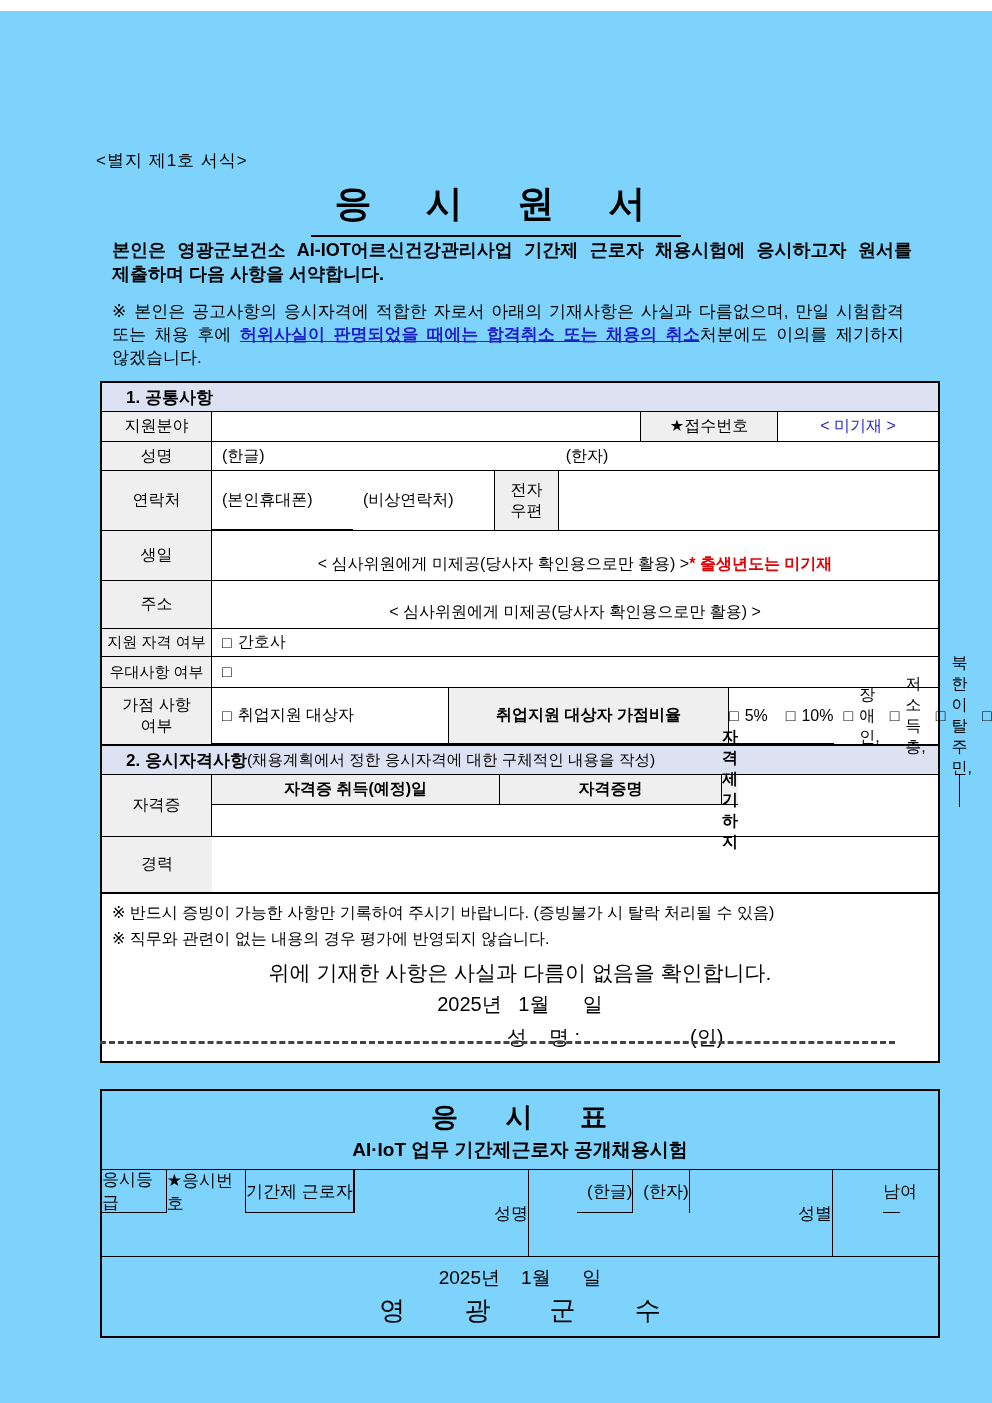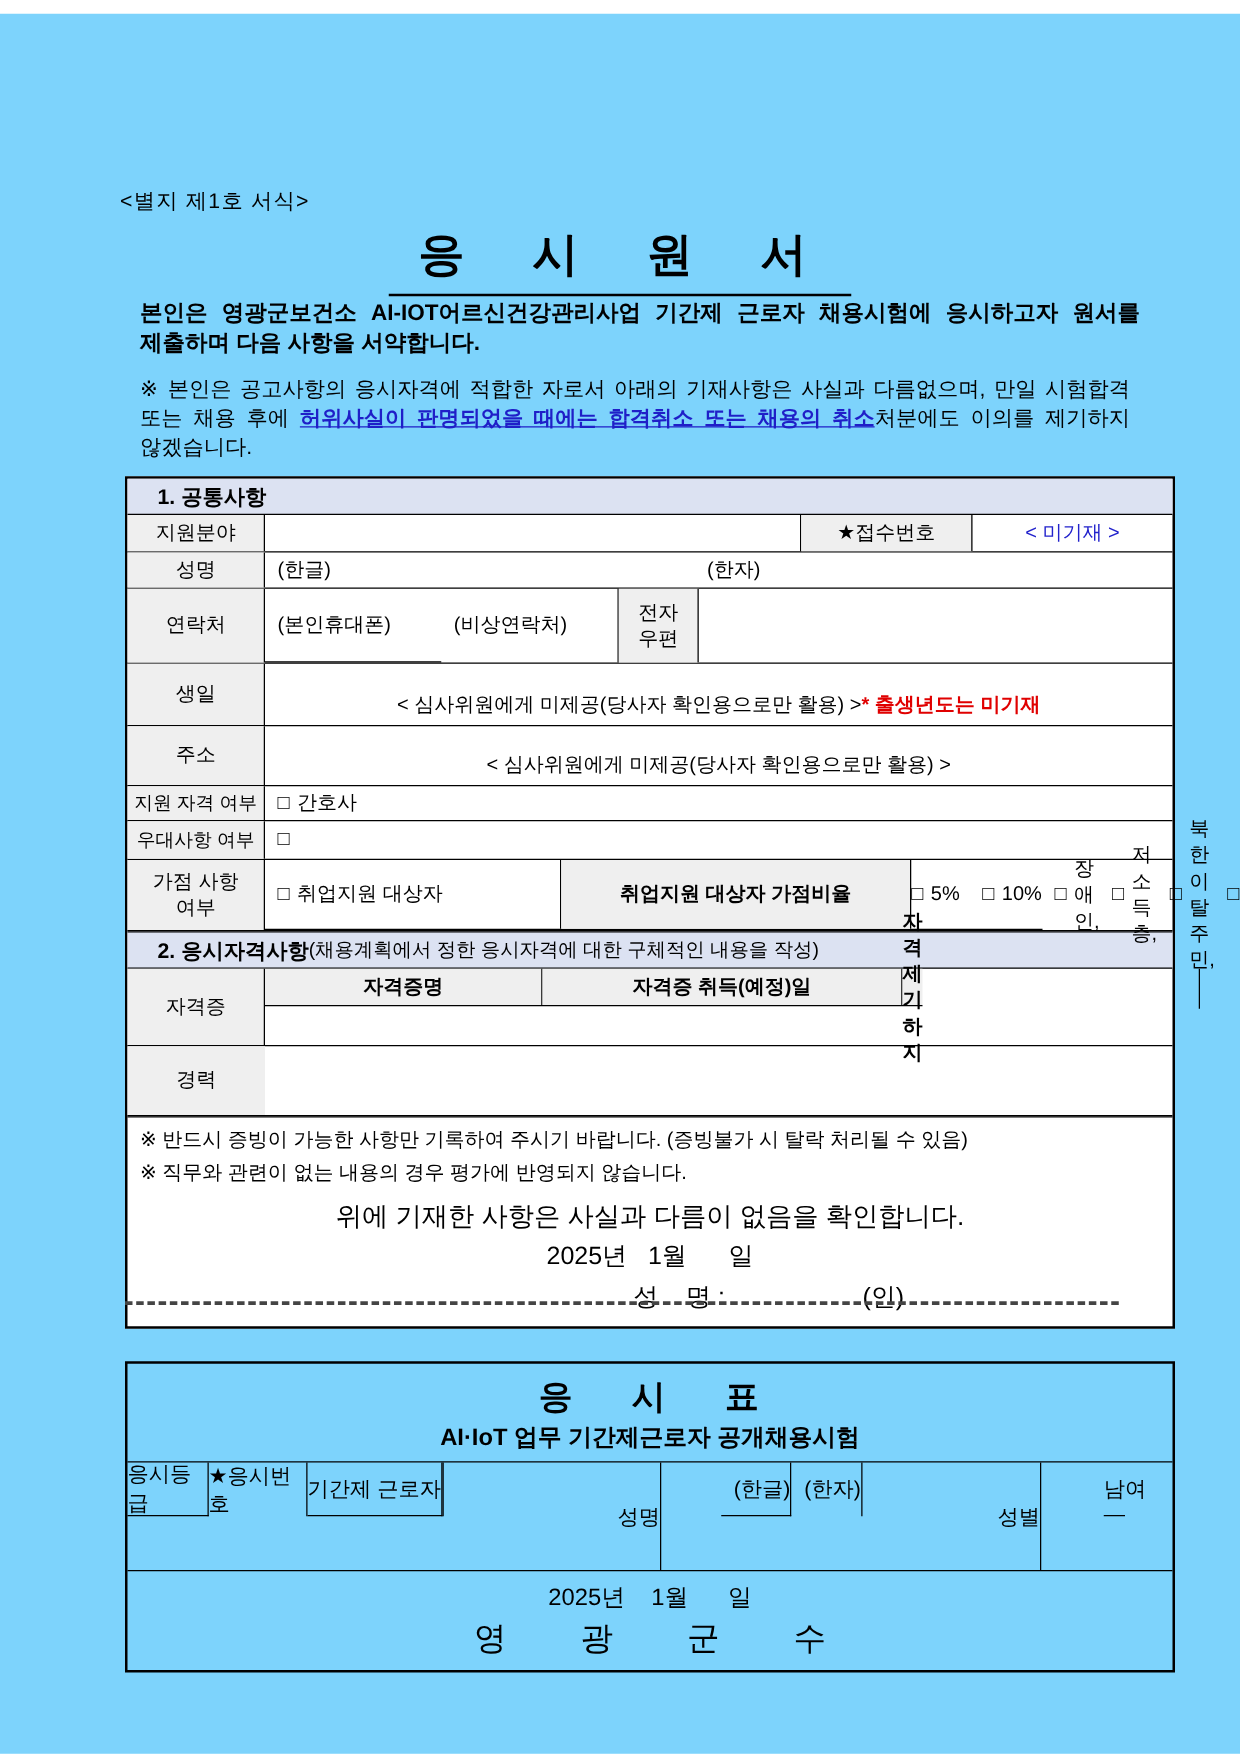--- a/index.html
+++ b/index.html
@@ -170,22 +170,22 @@
 
     <div class="sec-head" style="border-top:1px solid #000;">
       <span class="b">2. 응시자격사항</span>
       <span class="n">(채용계획에서 정한 응시자격에 대한 구체적인 내용을 작성)</span>
     </div>
 
     <div class="row" style="height:62px;">
       <div class="cell lbl">자격증</div>
       <div class="tk-col fill">
         <div class="subrow h30" style="border-bottom:1px solid #000;">
+          <div class="cell hdr" style="width:288px;">자격증 취득(예정)일</div>
           <div class="cell hdr" style="width:222px;">자격증명</div>
-          <div class="cell hdr" style="width:288px;">자격증 취득(예정)일</div>
           <div class="cell hdr fill">자격 제기하지</div>
         </div>
         <div class="subrow h32">
           <div class="cell" style="width:222px;"></div>
           <div class="cell" style="width:288px;"></div>
           <div class="cell fill"></div>
         </div>
       </div>
     </div>
 

